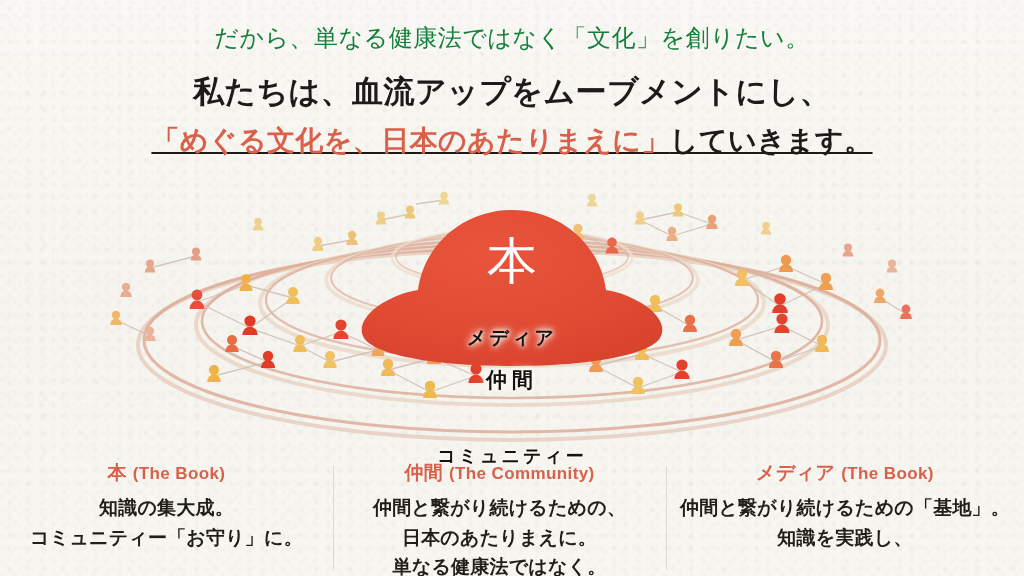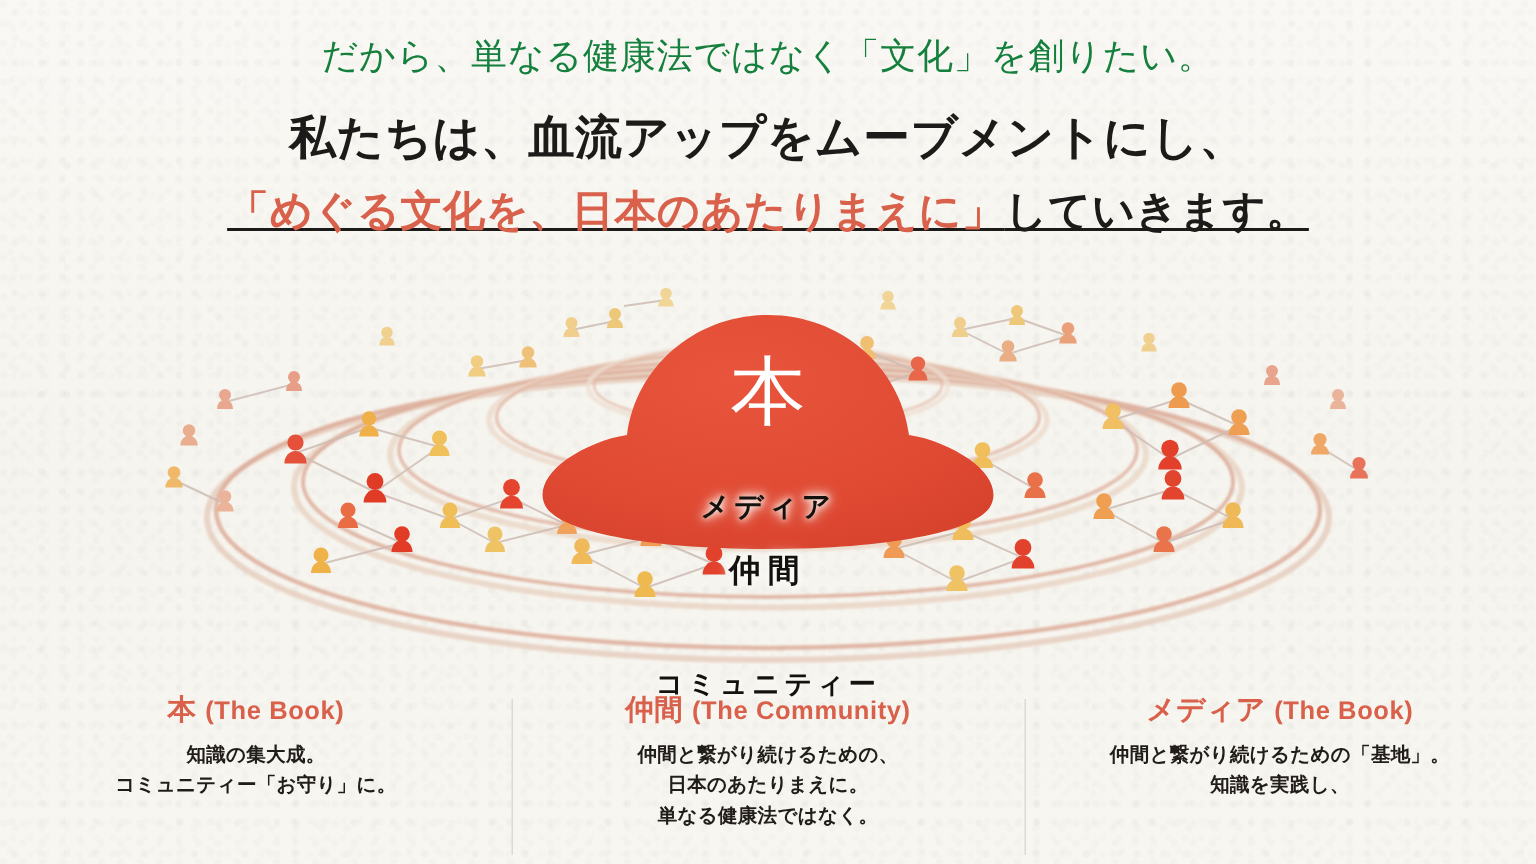--- a/index.html
+++ b/index.html
@@ -120,21 +120,21 @@
   .col-title{
     font-size:19px;
     font-weight:700;
     color:#d9604a;
     letter-spacing:.4px;
     margin-bottom:7px;
     white-space:nowrap;
   }
   .col-title .en{ font-size:17px; }
   .col-body{
-    font-size:13px;
+    font-size:19px;
     font-weight:700;
     color:#201d1a;
     line-height:1.56;
     text-align:center;
     letter-spacing:.2px;
     white-space:nowrap;
   }
 </style>
 </head>
 <body>

